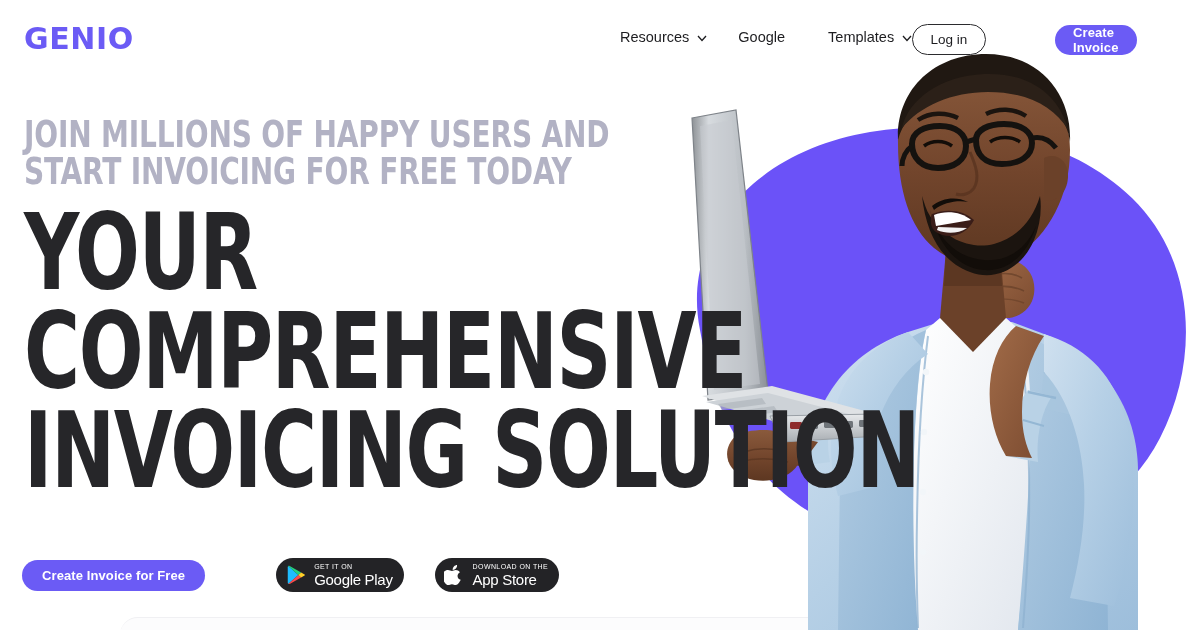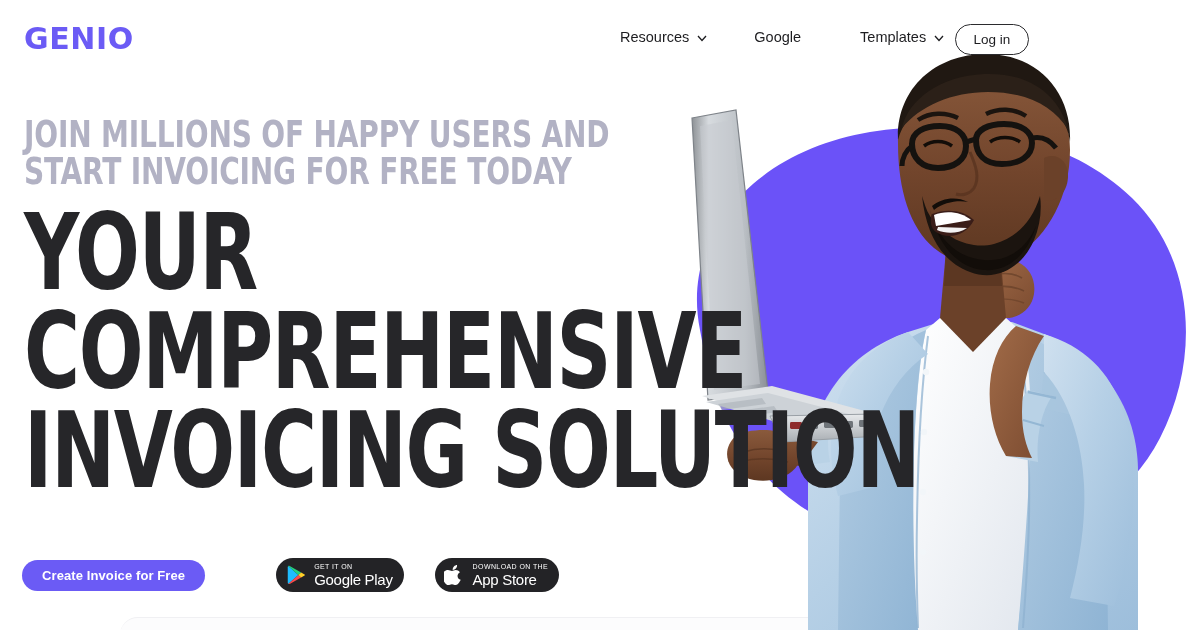--- a/index.html
+++ b/index.html
@@ -18,32 +18,32 @@
   .header {
     position:absolute; top:0; left:0; width:1092px; height:78px;
     display:flex; align-items:center; z-index:40;
   }
   .logo {
     position:absolute; left:24px; top:24px;
     font-size:30px; font-weight:bold; letter-spacing:0.6px;
     color:#6B5BF5; font-family:"DejaVu Sans", sans-serif;
     line-height:1;
   }
-  .nav { position:absolute; left:620px; top:29px; display:flex; align-items:center; gap:16px; }
+  .nav { position:absolute; left:620px; top:29px; display:flex; align-items:center; gap:0; }
   .nav-item {
     display:flex; align-items:center; gap:7px;
     font-size:14.5px; color:#1d1d20; font-family:"Liberation Sans", sans-serif;
     margin-right:30px; cursor:pointer; white-space:nowrap;
   }
   .nav-item:last-child { margin-right:0;margin-left:13px; }
   .chev { display:inline-block; width:12px; height:12px; position:relative; top:1px; }
   .chev svg { display:block; }
 
   .btn-login {
-    position:absolute; left:955px; top:24px;
+    position:absolute; left:912px; top:24px;
     width:74px; height:31px; border:1px solid #2b2b2e; border-radius:16px;
     background:#fff; color:#1d1d20; font-size:13.5px;
     display:flex; align-items:center; justify-content:center; cursor:pointer;
     font-family:"Liberation Sans", sans-serif;
   }
   .btn-create-nav {
     position:absolute; left:1055px; top:25px;
     height:30px; padding:0 18px; border-radius:15px;
     background:#6B5BF5; color:#fff; font-size:13px; font-weight:bold;
     display:flex; align-items:center; justify-content:center; cursor:pointer;
@@ -321,20 +321,21 @@
         <span class="chev">
           <svg width="12" height="12" viewBox="0 0 12 12">
             <path d="M2 4 L6 8.5 L10 4" fill="none" stroke="#1d1d20" stroke-width="1.3"></path>
           </svg>
         </span>
       </div>
 
     </div>
 
     <div class="btn-login">Log in</div>
+    <div class="btn-create-nav">Create Invoice</div>
   </div>
 
   <div class="hero-copy">
     <div class="eyebrow">JOIN MILLIONS OF HAPPY USERS AND
 START INVOICING FOR FREE TODAY</div>
     <div class="headline">
       <div>YOUR</div>
       <div>COMPREHENSIVE</div>
       <div>INVOICING SOLUTION</div>
     </div>

